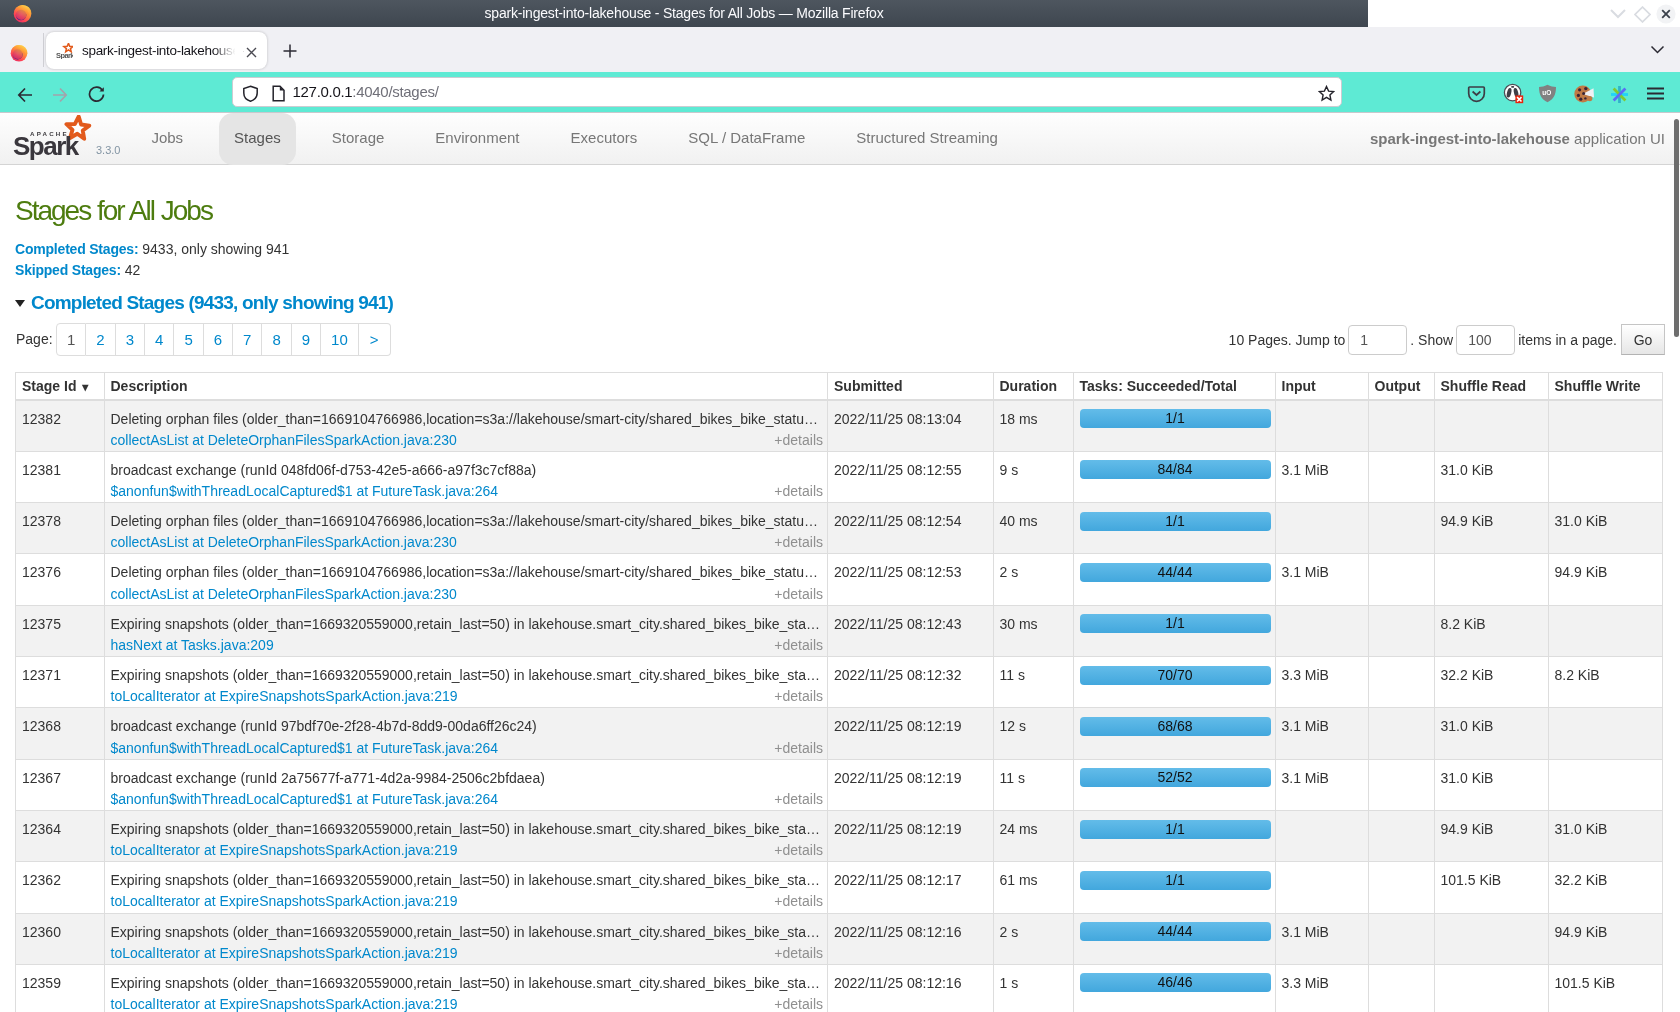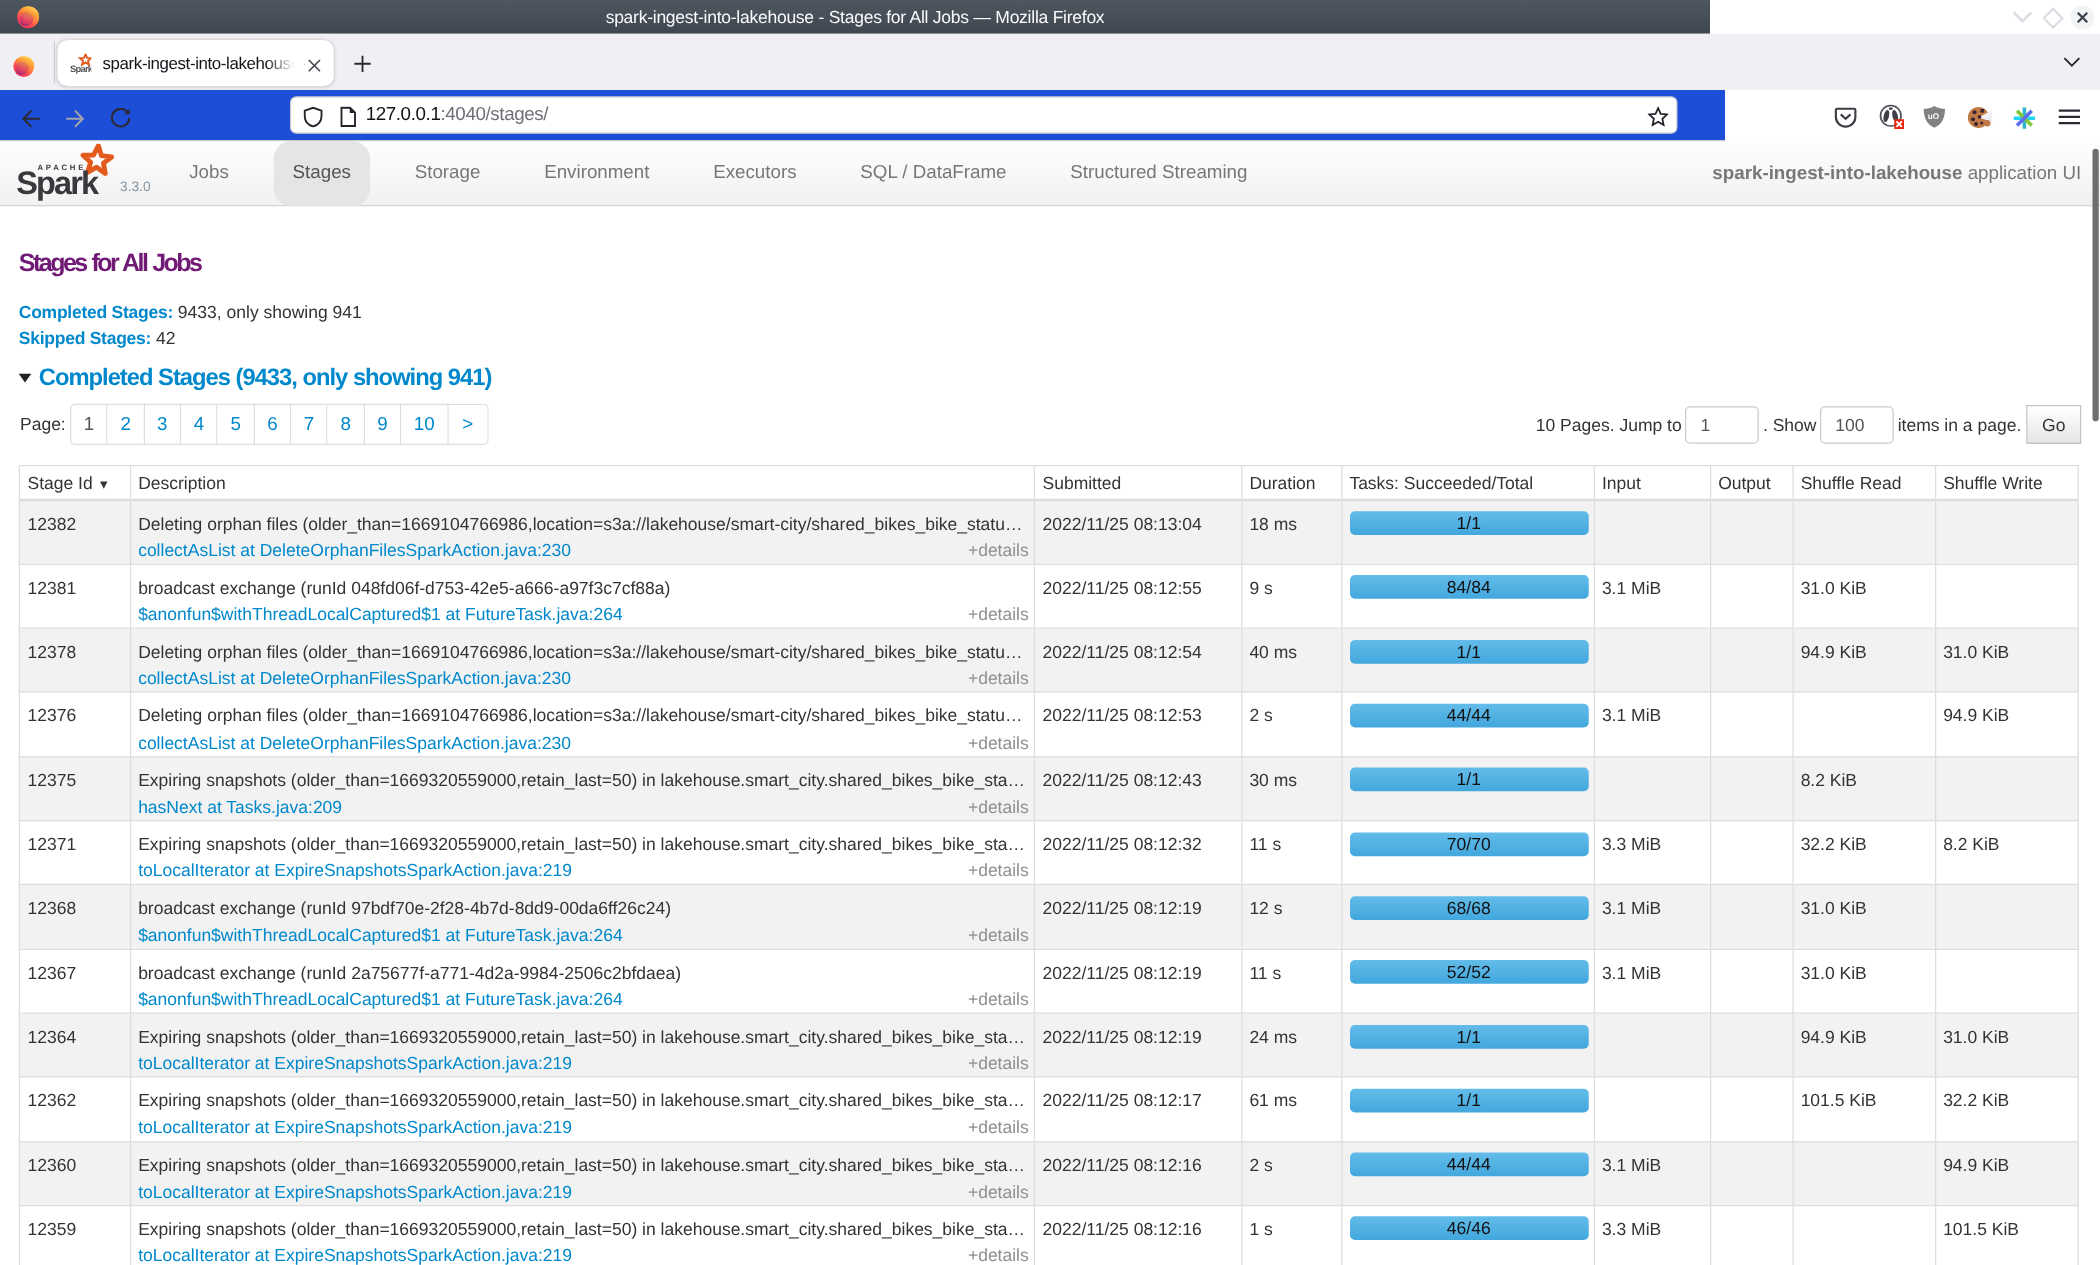--- a/index.html
+++ b/index.html
@@ -12,39 +12,39 @@
 .titlebar .title { position:absolute; top:0; left:0; right:0; text-align:center;
   font-size:14px; letter-spacing:-0.2px; color:#fbfbfe; line-height:27px; }
 .tabbar { position:absolute; left:0; top:27px; width:1680px; height:45px; background:#f0f0f4; }
 .tabsep { position:absolute; left:43px; top:6px; width:1px; height:34px; background:#cfcfd4; }
 .tab { position:absolute; left:46px; top:4.5px; width:221px; height:37px; background:#fff;
   border-radius:8px; box-shadow:0 0 3px rgba(0,0,0,0.22); }
 .tablabel { position:absolute; left:36px; top:0; width:162px; height:37px; line-height:37px;
   font-size:13.5px; letter-spacing:-0.3px; color:#15141a; white-space:nowrap; overflow:hidden; }
 .tabfade { position:absolute; right:24px; top:2px; width:30px; height:33px;
   background:linear-gradient(to right, rgba(255,255,255,0), #fff 75%); }
-.toolbar { position:absolute; left:0; top:72px; width:1380px; height:41px; background:#1d4ed8;
+.toolbar { position:absolute; left:0; top:72px; width:1680px; height:41px; background:#5eead4;
   border-bottom:1px solid #c8c8cd; }
 .urlbar { position:absolute; left:231.5px; top:5px; width:1110px; height:30px; background:#fff;
   border:1px solid #ccccd2; border-radius:5px; }
 .urltext { position:absolute; left:60px; top:0; height:28px; line-height:28px; font-size:15px; letter-spacing:-0.3px; color:#15141a; }
 .urltext .dim { color:#6f6f78; }
 
 
 .sparknav { position:absolute; left:0; top:113px; width:1680px; height:52px;
   background:linear-gradient(#fefefe,#f1f1f1); border-bottom:1px solid #d4d4d4; }
 .sparknav ul { position:absolute; left:136.4px; top:0; height:52px; list-style:none; display:flex;gap:21px; }
 .sparknav li { padding:0 15px; font-size:15px; color:#777; line-height:50px; }
 .sparknav li.active { background:#e5e5e5; color:#555;border-radius:14px; }
 .appui { position:absolute; right:15px; top:0; line-height:51px; font-size:15px; color:#777; }
 .ver { position:absolute; left:96px; top:31px; font-size:11px; font-weight:normal; color:#8294a3; }
 
 
 .content { position:absolute; left:0; top:166px; width:1680px; }
-h1 { font-size:20px; letter-spacing:-2px; word-spacing:1px; font-weight:bold; color:#701a75;
+h1 { font-size:28px; letter-spacing:-2px; word-spacing:1px; font-weight:normal; color:#4d7c0f;
   margin:29px 15px 0 15px; line-height:32px; }
 ul.summary { list-style:none; margin:12px 15px 0 15px; font-size:14px; line-height:20.5px; color:#333; }
 ul.summary a { color:#0088cc; text-decoration:none; font-weight:bold; letter-spacing:-0.2px; }
 .h4 { margin:11px 15px 0 15px; font-size:19px; letter-spacing:-0.8px; font-weight:bold; line-height:23px; color:#0088cc; }
 .h4 .arr { display:inline-block; width:0; height:0; border-left:5.5px solid transparent;
   border-right:5.5px solid transparent; border-top:7px solid #222; margin-right:6px; vertical-align:2px; letter-spacing:0; }
 
 .pgrow { position:relative; margin:9px 15px 0 15px; height:33px; }
 .pglabel { position:absolute; left:1px; top:0; font-size:14px; color:#333; line-height:33px; }
 .pager { position:absolute; left:41px; top:0; display:flex; }
@@ -56,21 +56,21 @@
 .jump { position:absolute; right:0; top:0; height:33px; display:flex; align-items:center; font-size:14px; color:#333; }
 .jump input { width:59px; height:30px; border:1px solid #ccc; border-radius:4px; font-size:14px;
   font-family:"Liberation Sans",sans-serif; color:#555; padding:0 0 0 11px; margin:0 3px; }
 .gobtn { margin-left:4px; width:44px; height:31.5px; border:1px solid #c5c5c5; border-bottom-color:#b3b3b3;
   border-radius:0; background:linear-gradient(#ffffff,#e6e6e6); font-size:14px; color:#333;
   text-align:center; line-height:30px; }
 
 
 table { border-collapse:collapse; table-layout:fixed; margin:16px 15px 0 15px; width:1647px; }
 th, td { border:1px solid #ddd; font-size:14px; vertical-align:top; text-align:left; }
-th { padding:3px 6px 1px; border-bottom:2px solid #ddd; font-weight:normal; color:#333; line-height:21px; }
+th { padding:3px 6px 1px; border-bottom:2px solid #ddd; font-weight:bold; color:#333; line-height:21px; }
 td { padding:8px 4px 0 6px; line-height:21.15px; color:#333; }
 td.prog { padding-top:4px; }
 tr.odd td { background:#f2f2f2; }
 .d1 { white-space:nowrap; overflow:hidden; }
 .d2 a { color:#0088cc; text-decoration:none; }
 .d2 .det { float:right; color:#8f8f8f; }
 .progress { height:19px; margin-top:4.5px; border-radius:4px;
   background:linear-gradient(#63bce9,#42a7dd); text-align:center; font-size:14px;
   line-height:19px; color:#111; }
 .sorta { font-size:12px; vertical-align:0.5px; margin-left:2px; }

